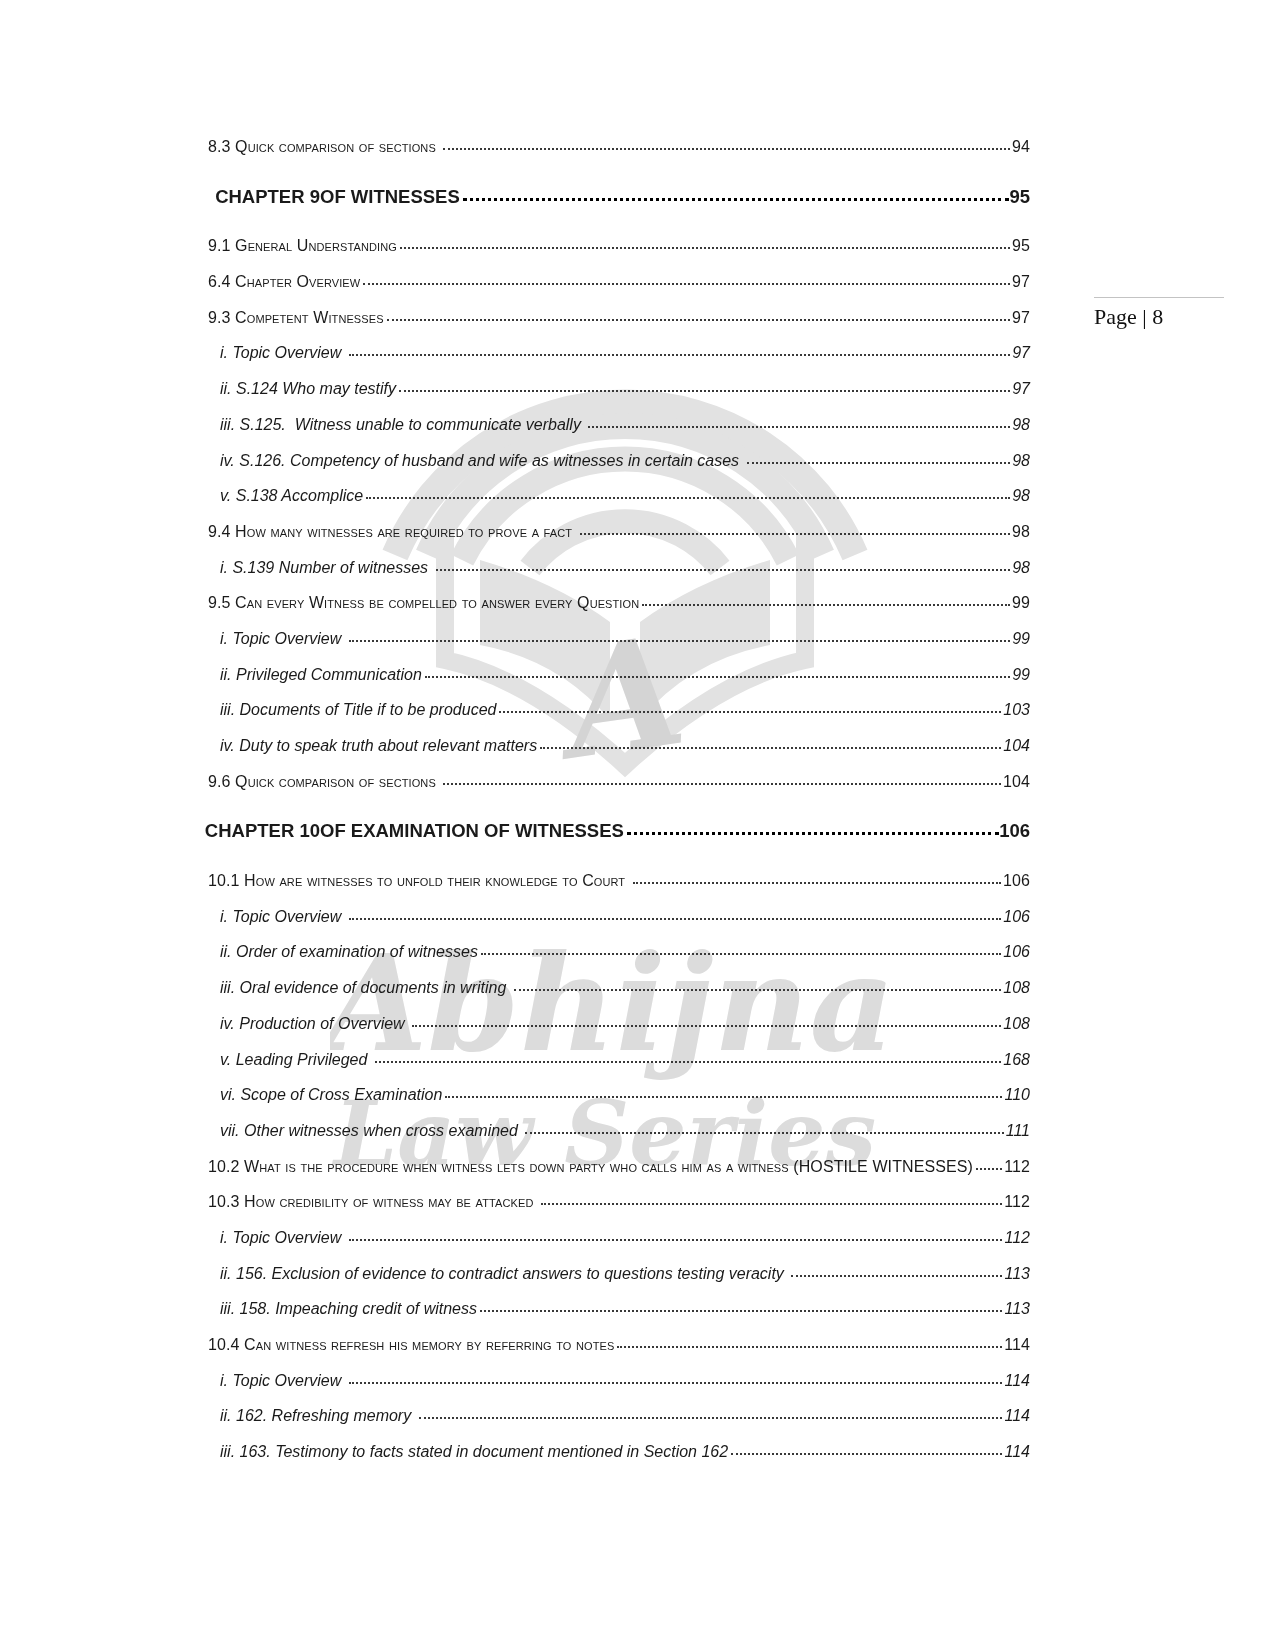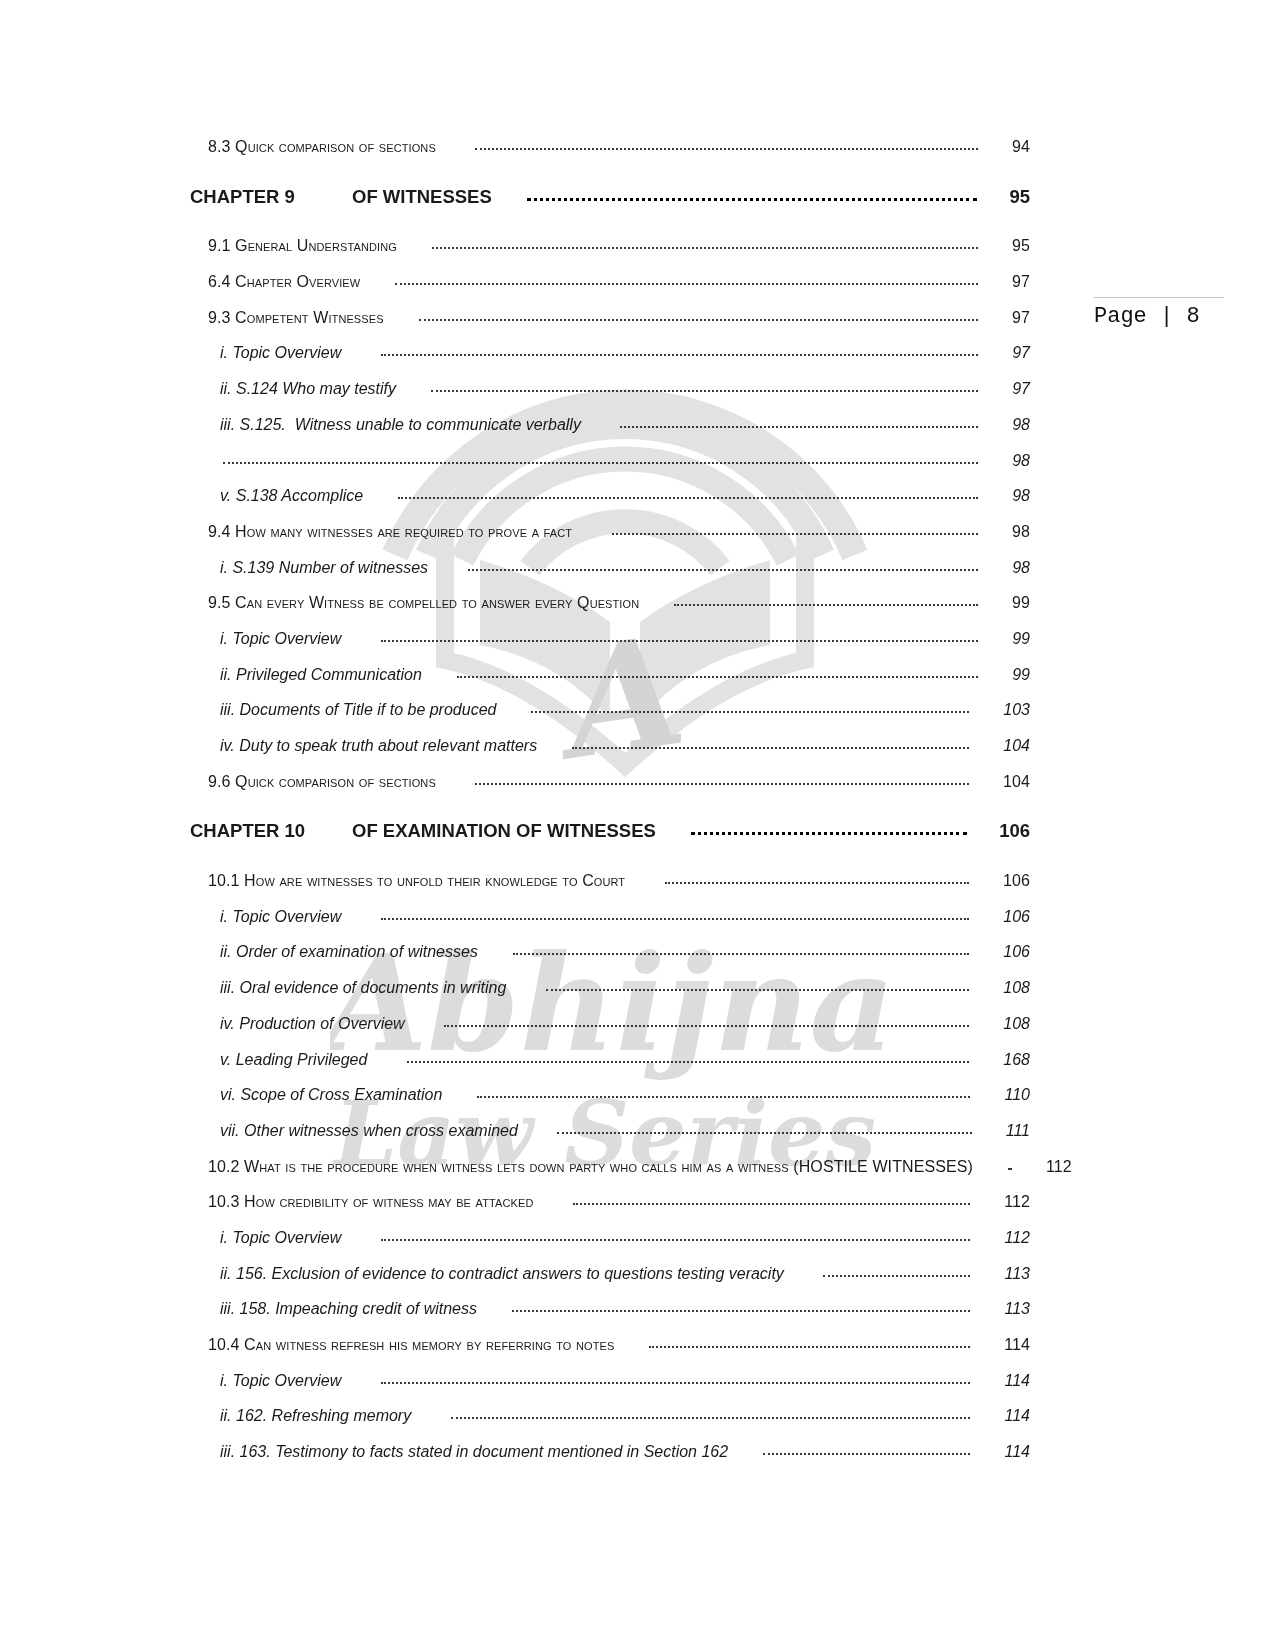--- a/index.html
+++ b/index.html
@@ -20,55 +20,54 @@
   }
   .wm-script { font-family: "DejaVu Serif", "Liberation Serif", serif; font-style: italic; font-weight: bold; }
 
   
   .page-header {
     position: absolute; left: 1094px; top: 297px; width: 130px;
     z-index: 1;
   }
   .page-header .rule { border-top: 1px solid #c3c3c3; height: 0; margin-bottom: 6px; }
   .page-header .label {
-    font-family: Liberation Mono, monospace;
+    font-family: Liberation Serif, serif;
     font-size: 22px; color: #111;
     white-space: pre;
   }
 
   
   .toc {
     position: absolute; left: 190px; top: 136px; width: 840px;
     display: flex; flex-direction: column; row-gap: 14.7px;
     z-index: 1;
   }
   .row {
     display: flex; align-items: baseline;
     height: 21px; line-height: 21px;
     font-size: 16px;
-    gap: 32px;
   }
   .row .txt { white-space: pre; flex: 0 1 auto; }
   .row .leader {
     flex: 1 1 auto; min-width: 4px;
     border-bottom: 2px dotted #383838;
     transform: translateY(-2px);
     margin: 0 2px 0 3px;
   }
   .row .pg { flex: 0 0 auto; white-space: pre; }
 
   .row.l1 { padding-left: 18px; font-variant: small-caps; letter-spacing: 0.1px; }
   .row.l2 { padding-left: 30px; font-style: italic; font-size: 16px; }
   .row.l2 .pg { font-style: italic; }
 
   .row.chapter {
     font-weight: bold; font-size: 18.5px;
     margin-top: 14px; margin-bottom: 14px;
   }
-  .row.chapter .ch-num { flex: 0 0 130px; white-space: pre; }
+  .row.chapter .ch-num { flex: 0 0 130px; white-space: pre; text-align: right; }
   .row.chapter .leader { border-bottom: 3px dotted #000; margin-right: 0; }
 </style>
 </head>
 <body>
 
 <svg class="watermark" viewBox="0 0 600 830" aria-hidden="true">
   <g fill="none" stroke="#e2e2e2">
     <path d="M 65 195 A 250 250 0 0 1 525 195" stroke-width="27"></path>
     <path d="M 98 195 A 215 215 0 0 1 492 195" stroke-width="26"></path>
     <path d="M 132 200 A 182 182 0 0 1 458 200" stroke-width="25"></path>
@@ -125,20 +124,21 @@
       <span class="txt">ii. S.124 Who may testify</span>
       <span class="leader"></span>
       <span class="pg">97</span>
     </div>
     <div class="row l2">
       <span class="txt">iii. S.125.  Witness unable to communicate verbally </span>
       <span class="leader"></span>
       <span class="pg">98</span>
     </div>
     <div class="row l2">
+      <span class="txt">iv. S.126. Competency of husband and wife as witnesses in certain cases </span>
       <span class="leader"></span>
       <span class="pg">98</span>
     </div>
     <div class="row l2">
       <span class="txt">v. S.138 Accomplice</span>
       <span class="leader"></span>
       <span class="pg">98</span>
     </div>
     <div class="row l1">
       <span class="txt">9.4 How many witnesses are required to prove a fact </span>

